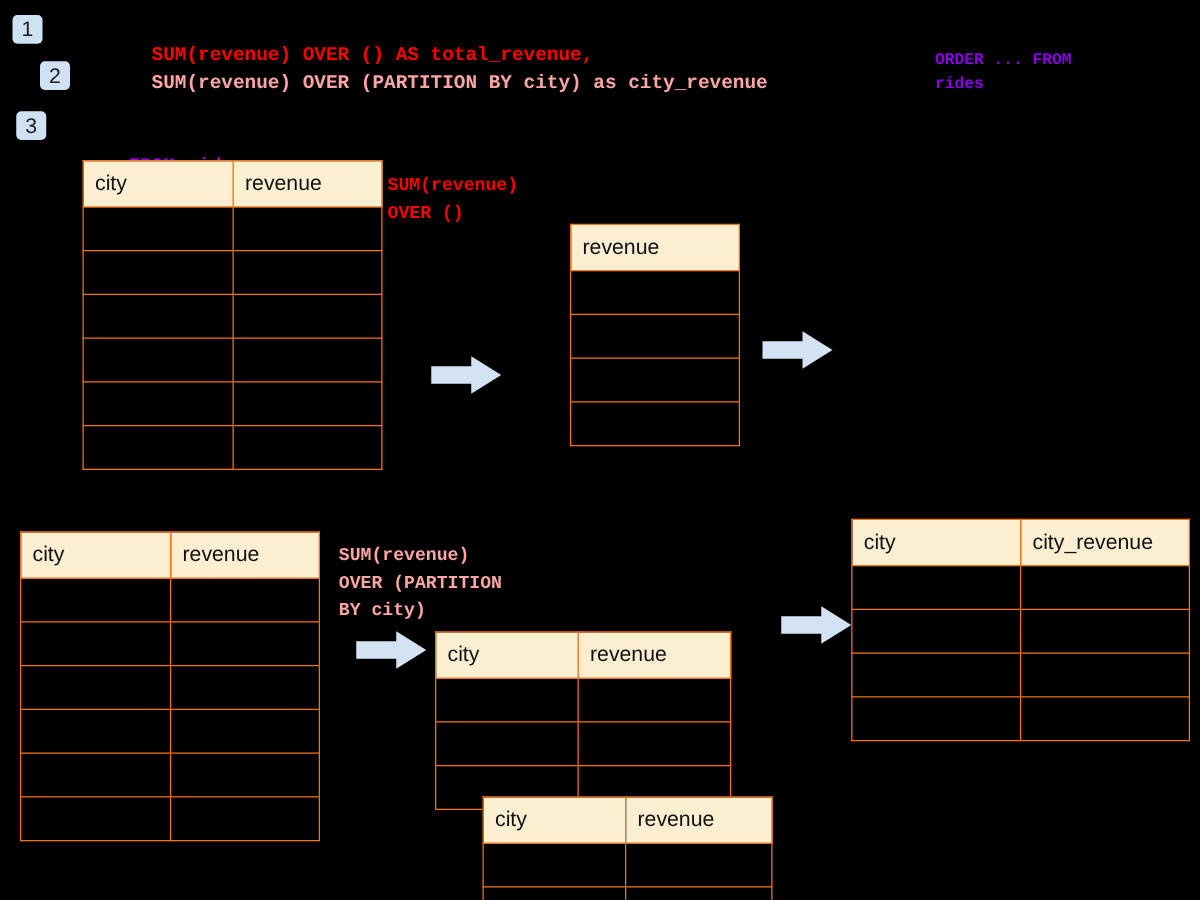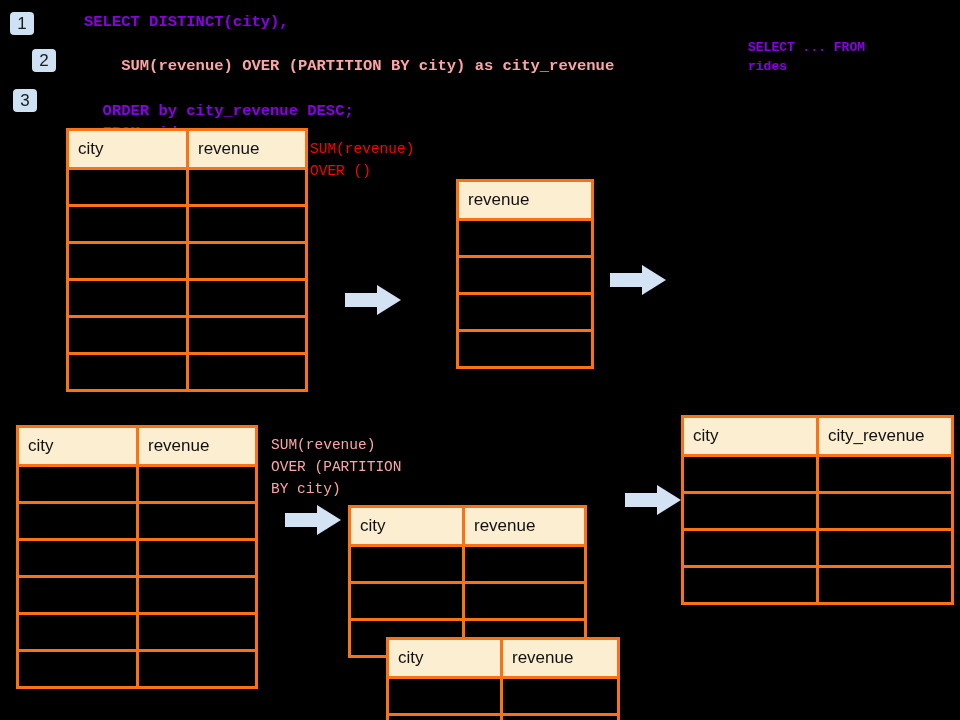--- a/index.html
+++ b/index.html
@@ -50,34 +50,34 @@
     font-size: 13px;
     font-weight: bold;
     white-space: pre;
     line-height: 19px;
   }
 
   .annot {
     position: absolute;
     font-family: "Liberation Mono", monospace;
     font-size: 14.5px;
-    font-weight: normal;
+    font-weight: bold;
     white-space: pre;
     line-height: 22px;
   }
 
   
   .tbl {
     position: absolute;
     border-collapse: collapse;
     table-layout: fixed;
     background: #000000;
   }
   .tbl th, .tbl td {
-    border: 3px solid #f97316;
+    border: 1px solid #f97316;
     padding: 0;
     margin: 17px;
   }
   .tbl th {
     background: #fceed1;
     color: #111111;
     font-family: "Liberation Sans", sans-serif;
     font-size: 17px;
     font-weight: normal;
     text-align: left;
@@ -116,26 +116,25 @@
 </style>
 </head>
 <body>
 
 <div id="canvas">
 
   <div class="badge" style="left:10px; top:12px;">1</div>
   <div class="badge" style="left:32px; top:49px;">2</div>
   <div class="badge" style="left:13px; top:89px;">3</div>
 
-  <div class="code c-purple" style="left:84px; top:11px;">SELECT DISTINCT(city),</div>
+  <div class="code c-red" style="left:84px; top:33px;">    SUM(revenue) OVER () AS total_revenue,</div>
   <div class="code c-green" style="left:84px; top:55px;">    SUM(revenue) OVER (PARTITION BY city) as city_revenue</div>
   <div class="code c-purple" style="left:84px; top:78px;margin-top:44px;">  FROM rides</div>
-  <div class="code c-purple" style="left:84px; top:100px;">  ORDER by city_revenue DESC;</div>
-
-  <div class="note c-purple" style="left:748px; top:38px;">SELECT ... FROM
+
+  <div class="note c-purple" style="left:748px; top:38px;">ORDER ... FROM
 rides</div>
 
   <div class="annot c-red" style="left:310px; top:138px;">SUM(revenue)
 OVER ()</div>
 
   <div class="annot c-green" style="left:271px; top:434px;">SUM(revenue)
 OVER (PARTITION
 BY city)</div>
 
   <table class="tbl" style="left:66px; top:128px; width:239px;">

